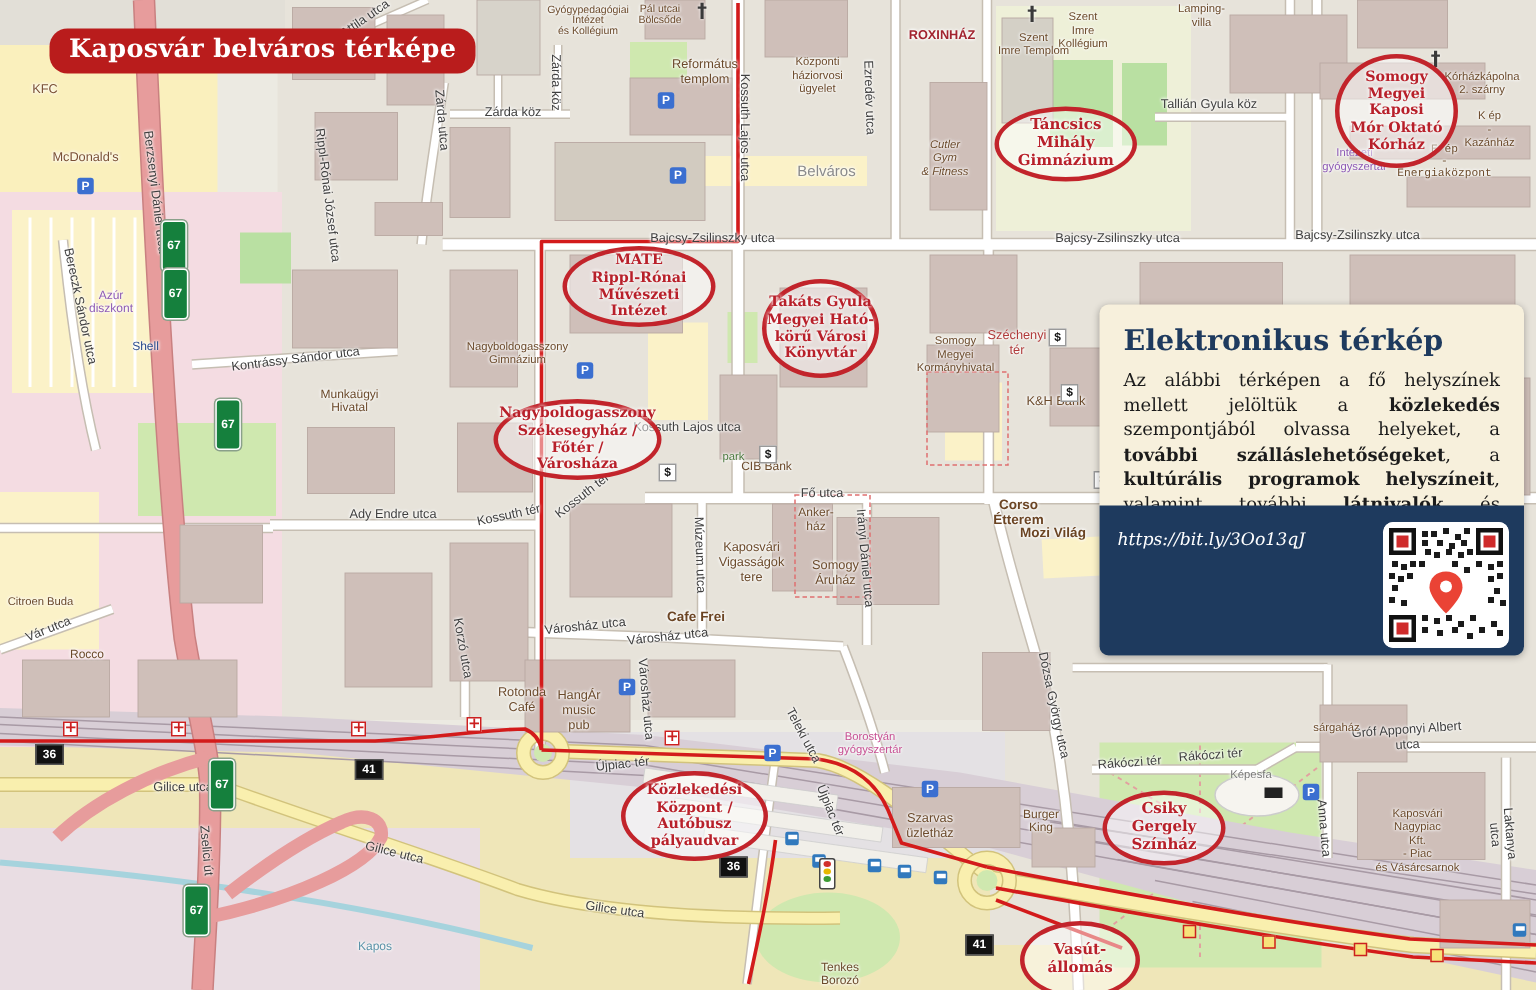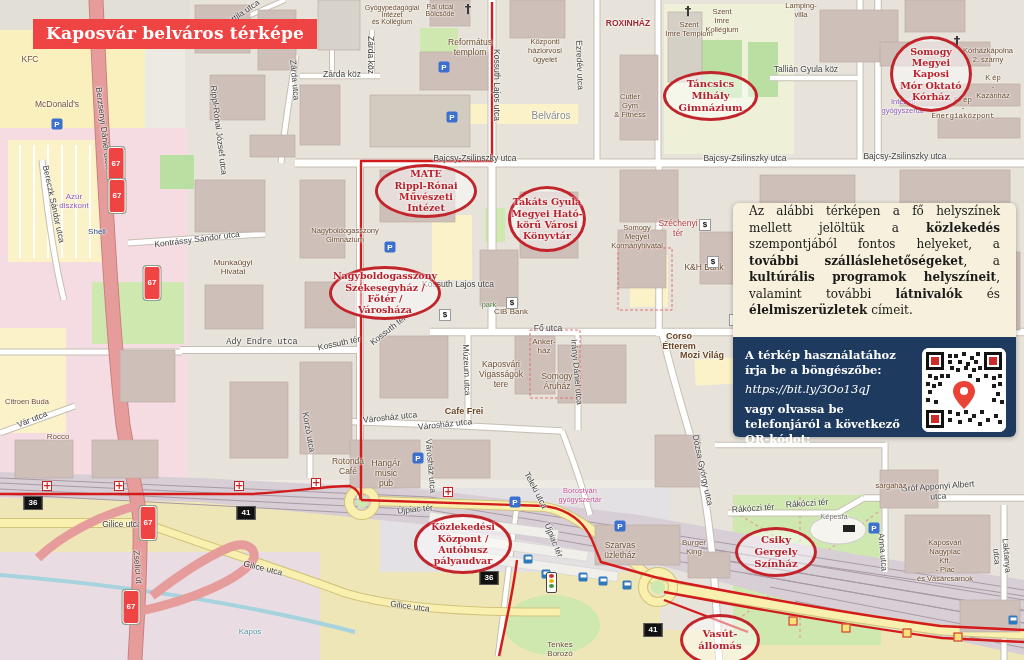--- a/index.html
+++ b/index.html
@@ -6,21 +6,21 @@
   #stage{position:relative;width:1024px;height:660px;overflow:hidden;background:#eceae2;font-family:"Liberation Sans",sans-serif;}
   #map-svg{position:absolute;left:0;top:0;}
   
   .lbl{position:absolute;white-space:pre-line;text-align:center;line-height:1.12;
        font:8.5px "Liberation Sans",sans-serif;color:#3f3f3f;
        text-shadow:0 0 2px #fff,0 0 2px #fff,0 0 3px #fff;transform-origin:center;}
   .poi{color:#6b4a2b;}
   
   .shield{position:absolute;transform:translate(-50%,-50%);font:bold 8px "Liberation Sans",sans-serif;
           line-height:1;white-space:nowrap;}
-  .shield.green{background:#ef4444;color:#fff;padding:12px 3px;border-radius:3px;border:1px solid #fff;box-shadow:0 0 0 1px #8aa08a;}
+  .shield.green{background:#15803d;color:#fff;padding:12px 3px;border-radius:3px;border:1px solid #fff;box-shadow:0 0 0 1px #8aa08a;}
   .shield.black{background:#111;color:#fff;padding:2px 4px;border:1px solid #555;}
   
   .p-icon{position:absolute;transform:translate(-50%,-50%);width:11px;height:11px;background:#3b6fd0;
           border-radius:2px;color:#fff;font:bold 8px "Liberation Sans",sans-serif;text-align:center;line-height:11px;}
   .bus-icon{position:absolute;transform:translate(-50%,-50%);width:9px;height:9px;background:#3179bd;border-radius:1.5px;}
   .bus-icon i{display:block;margin:2px 1.5px 0;height:3px;background:#fff;}
   .atm-icon{position:absolute;transform:translate(-50%,-50%);width:10px;height:10px;background:#fff;border:1px solid #999;
             color:#111;font:bold 8px "Liberation Sans",sans-serif;text-align:center;line-height:10px;}
   .cross-icon{position:absolute;transform:translate(-50%,-50%);font:bold 13px "DejaVu Sans",sans-serif;color:#3a3a3a;
               text-shadow:0 0 2px #fff;}
@@ -30,22 +30,22 @@
   .rmarker{position:absolute;transform:translate(-50%,-50%);width:9px;height:9px;background:#f7e27a;
            border:1.5px solid #cc2020;box-sizing:border-box;}
   .tlight{position:absolute;width:9px;height:19px;background:#fdfdfd;border:1px solid #444;border-radius:2px;}
   .tlight i{display:block;width:5px;height:4px;border-radius:50%;margin:1px auto 0;}
   
   .callout{position:absolute;border:3px solid #c2242b;border-radius:50%;background:rgba(255,255,255,0.48);
            display:flex;align-items:center;justify-content:center;box-sizing:border-box;z-index:4;}
   .callout-text{font-family:"DejaVu Serif",serif;font-weight:bold;color:#b8202a;text-align:center;
                 white-space:pre-line;line-height:1.2;text-shadow:0 0 3px #fff,0 0 3px #fff;}
   
-  .banner{position:absolute;left:33px;top:19px;background:#ef4444;color:#fff;z-index:6;
-          font:bold 17px "DejaVu Serif",serif;padding:4px 13px 6px;letter-spacing:0.2px;}
+  .banner{position:absolute;left:33px;top:19px;background:#b91c1c;color:#fff;z-index:6;
+          font:bold 17px "DejaVu Serif",serif;padding:4px 13px 6px;letter-spacing:0.2px;border-radius:12px;}
   
   .panel{position:absolute;left:733px;top:203px;width:283px;height:234px;background:#f7f0dc;border-radius:6px;
          box-shadow:0 1px 5px rgba(0,0,0,0.3);z-index:6;font-family:"DejaVu Serif",serif;}
   .panel h2{margin:13px 16px 7px;font:bold 19px "DejaVu Serif",serif;color:#1e3a5e;}
   .panel .body{margin:0 16px;font-size:12px;line-height:16.5px;color:#1b1b1b;text-align:justify;}
   .panel .navy{position:absolute;left:0;right:0;bottom:0;top:134px;background:#1e3a5e;border-radius:0 0 6px 6px;
                color:#fff;padding:11px 12px;box-sizing:border-box;}
   .navy .txt{width:168px;font-size:11.5px;line-height:15px;font-weight:bold;}
   .navy .url{font-style:italic;font-weight:normal;margin:4px 0 5px;font-size:11.5px;}
   .qr{position:absolute;right:10px;top:11px;width:84px;height:84px;background:#fff;border-radius:7px;}
@@ -288,21 +288,21 @@
       <div class="lbl ctr" style="left: 745px; top: 158px; transform: translate(-50%, -50%) rotate(0deg);">Bajcsy-Zsilinszky utca</div>
       <div class="lbl ctr" style="left: 905px; top: 156px; transform: translate(-50%, -50%) rotate(0deg);">Bajcsy-Zsilinszky utca</div>
       <div class="lbl ctr" style="left: 497px; top: 85px; transform: translate(-50%, -50%) rotate(90deg);">Kossuth Lajos utca</div>
       <div class="lbl ctr" style="left: 458px; top: 284px; transform: translate(-50%, -50%) rotate(0deg);">Kossuth Lajos utca</div>
       <div class="lbl ctr" style="left: 295px; top: 80px; transform: translate(-50%, -50%) rotate(85deg);">Zárda utca</div>
       <div class="lbl ctr" style="left: 342px; top: 74px; transform: translate(-50%, -50%) rotate(0deg);">Zárda köz</div>
       <div class="lbl ctr" style="left: 371px; top: 55px; transform: translate(-50%, -50%) rotate(90deg);">Zárda köz</div>
       <div class="lbl ctr" style="left: 548px; top: 328px; transform: translate(-50%, -50%) rotate(0deg);">Fő utca</div>
       <div class="lbl ctr" style="left: 339px; top: 343px; transform: translate(-50%, -50%) rotate(-12deg);">Kossuth tér</div>
       <div class="lbl ctr" style="left: 388px; top: 330px; transform: translate(-50%, -50%) rotate(-38deg);">Kossuth tér</div>
-      <div class="lbl ctr" style="left: 262px; top: 342px; transform: translate(-50%, -50%) rotate(0deg); font-family: Liberation Mono, monospace;">Ady Endre utca</div>
+      <div class="lbl ctr" style="left: 262px; top: 342px; transform: translate(-50%, -50%) rotate(0deg);">Ady Endre utca</div>
       <div class="lbl ctr" style="left: 197px; top: 239px; transform: translate(-50%, -50%) rotate(-7deg);">Kontrássy Sándor utca</div>
       <div class="lbl ctr" style="left: 104px; top: 128px; transform: translate(-50%, -50%) rotate(83deg);">Berzsenyi Dániel utca</div>
       <div class="lbl ctr" style="left: 54px; top: 204px; transform: translate(-50%, -50%) rotate(78deg);">Bereczk Sándor utca</div>
       <div class="lbl ctr" style="left: 219px; top: 130px; transform: translate(-50%, -50%) rotate(83deg);">Rippl-Rónai József utca</div>
       <div class="lbl ctr" style="left: 243px; top: 12px; transform: translate(-50%, -50%) rotate(-35deg);">Attila utca</div>
       <div class="lbl ctr" style="left: 580px; top: 65px; transform: translate(-50%, -50%) rotate(88deg);">Ezredév utca</div>
       <div class="lbl ctr" style="left: 806px; top: 69px; transform: translate(-50%, -50%) rotate(0deg);">Tallián Gyula köz</div>
       <div class="lbl ctr" style="left: 577px; top: 372px; transform: translate(-50%, -50%) rotate(85deg);">Irányi Dániel utca</div>
       <div class="lbl ctr" style="left: 467px; top: 370px; transform: translate(-50%, -50%) rotate(88deg);">Múzeum utca</div>
       <div class="lbl ctr" style="left: 390px; top: 417px; transform: translate(-50%, -50%) rotate(-6deg);">Városház utca</div>
@@ -341,21 +341,21 @@
 ügyelet</div>
       <div class="lbl ctr poi" style="left: 551px; top: 115px; font-size: 10px; color: rgb(138, 138, 138); transform: translate(-50%, -50%) rotate(0deg);">Belváros</div>
       <div class="lbl ctr poi" style="left: 628px; top: 23px; font-size: 8.5px; color: rgb(162, 36, 47); font-weight: bold; transform: translate(-50%, -50%) rotate(0deg);">ROXINHÁZ</div>
       <div class="lbl ctr poi" style="left: 722px; top: 20px; font-size: 7.5px; transform: translate(-50%, -50%) rotate(0deg);">Szent
 Imre
 Kollégium</div>
       <div class="lbl ctr poi" style="left: 689px; top: 29px; font-size: 7.5px; transform: translate(-50%, -50%) rotate(0deg);">Szent
 Imre Templom</div>
       <div class="lbl ctr poi" style="left: 801px; top: 10px; font-size: 7.5px; transform: translate(-50%, -50%) rotate(0deg);">Lamping-
 villa</div>
-      <div class="lbl ctr poi" style="left: 630px; top: 105px; font-size: 7.5px; transform: translate(-50%, -50%) rotate(0deg);">Cutler
+      <div class="lbl ctr poi" style="left: 630px; top: 105px; font-size: 7.5px; transform: translate(-50%, -50%) rotate(0deg); font-style: italic;">Cutler
 Gym
 &amp; Fitness</div>
       <div class="lbl ctr poi" style="left: 233px; top: 267px; font-size: 8px; transform: translate(-50%, -50%) rotate(0deg);">Munkaügyi
 Hivatal</div>
       <div class="lbl ctr poi" style="left: 345px; top: 235px; font-size: 7.5px; transform: translate(-50%, -50%) rotate(0deg);">Nagyboldogasszony
 Gimnázium</div>
       <div class="lbl ctr poi" style="left: 511px; top: 311px; font-size: 8px; transform: translate(-50%, -50%) rotate(0deg);">CIB Bank</div>
       <div class="lbl ctr poi" style="left: 489px; top: 304px; font-size: 7.5px; color: rgb(76, 122, 63); transform: translate(-50%, -50%) rotate(0deg);">park</div>
       <div class="lbl ctr poi" style="left: 501px; top: 374px; font-size: 8.5px; transform: translate(-50%, -50%) rotate(0deg);">Kaposvári
 Vigasságok
@@ -541,25 +541,24 @@
         <span class="callout-text" style="font-size: 10px;">Vasút-
 állomás</span>
       </div>
     </div>
 
   <div class="banner">
     <span>Kaposvár belváros térképe</span>
   </div>
 
   <div class="panel">
-    <p class="body"><span>Az alábbi térképen a fő helyszínek mellett jelöltük a </span><b>közlekedés</b><span> szempontjából fontos helyeket, a </span><b>további szálláslehetőségeket</b><span>, a </span><b>kultúrális programok helyszíneit</b><span>, valamint további </span><b>látnivalók</b><span> és </span><b>élelmiszerüzletek</b><span> címeit.</span></p>
+    <h2>Elektronikus térkép</h2>
+    <p class="body"><span>Az alábbi térképen a fő helyszínek mellett jelöltük a </span><b>közlekedés</b><span> szempontjából olvassa helyeket, a </span><b>további szálláslehetőségeket</b><span>, a </span><b>kultúrális programok helyszíneit</b><span>, valamint további </span><b>látnivalók</b><span> és </span><b>élelmiszerüzletek</b><span> címeit.</span></p>
     <div class="navy">
-      <div class="txt">A térkép használatához írja be a böngészőbe:</div>
       <div class="txt url">https://bit.ly/3Oo13qJ</div>
-      <div class="txt">vagy olvassa be telefonjáról a következő QR-kódot:</div>
       <div class="qr">
         <svg width="84" height="84" viewBox="0 0 84 84">
           <rect width="84" height="84" rx="7" fill="#ffffff"></rect>
           <g>
             <rect x="4" y="4" width="18" height="18" fill="#111111"></rect>
               <rect x="7" y="7" width="12" height="12" fill="#ffffff"></rect>
               <rect x="9" y="9" width="8" height="8" fill="#cf2b2b"></rect>
             <rect x="62" y="4" width="18" height="18" fill="#111111"></rect>
               <rect x="65" y="7" width="12" height="12" fill="#ffffff"></rect>
               <rect x="67" y="9" width="8" height="8" fill="#cf2b2b"></rect>

